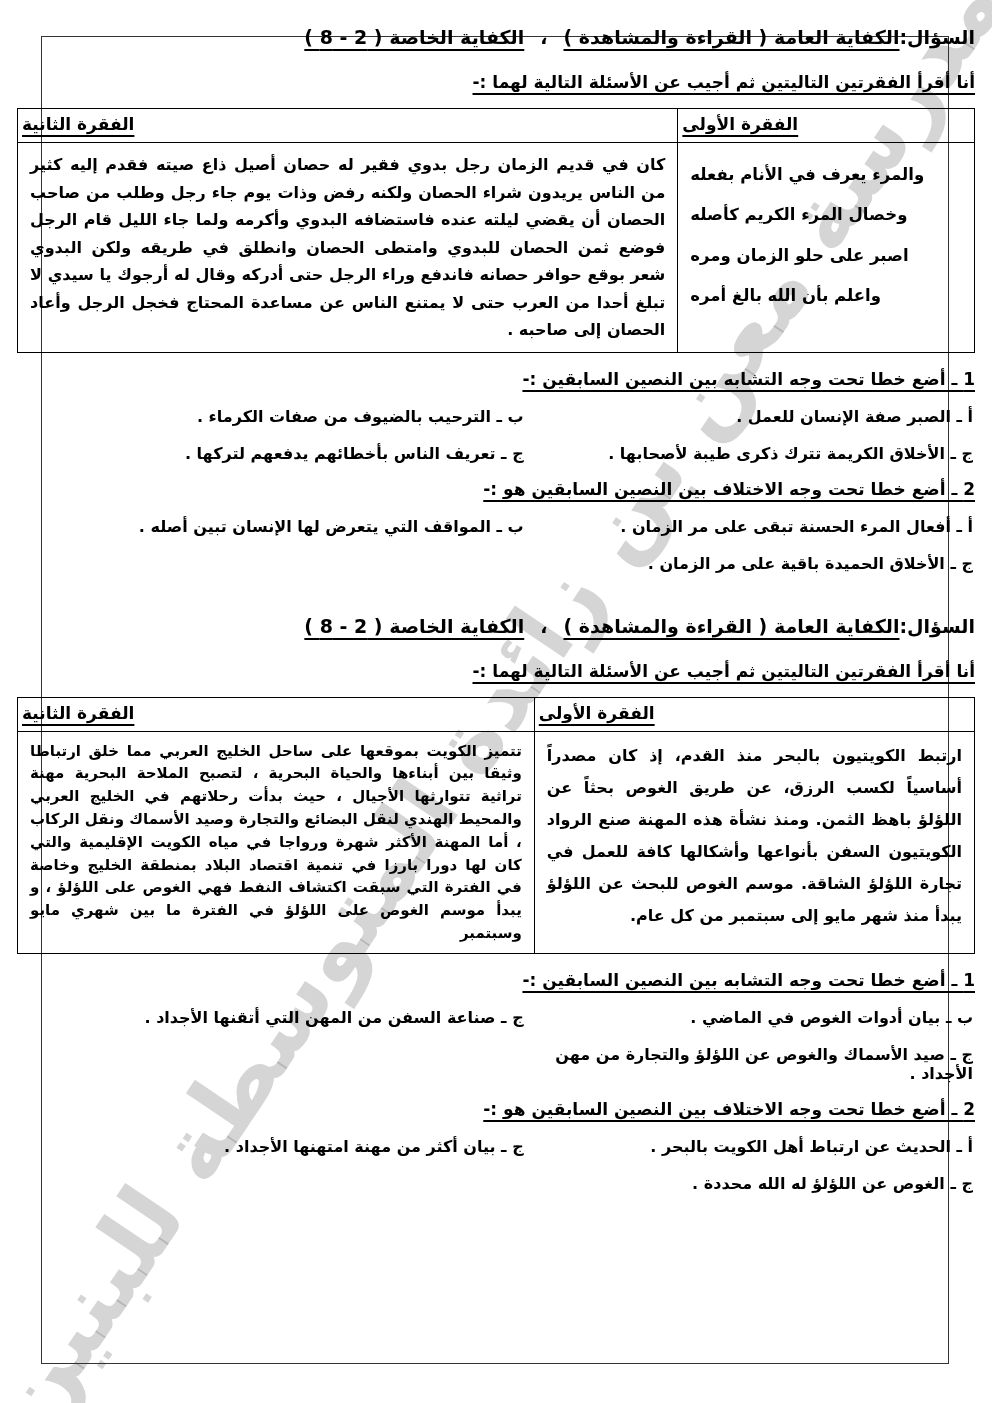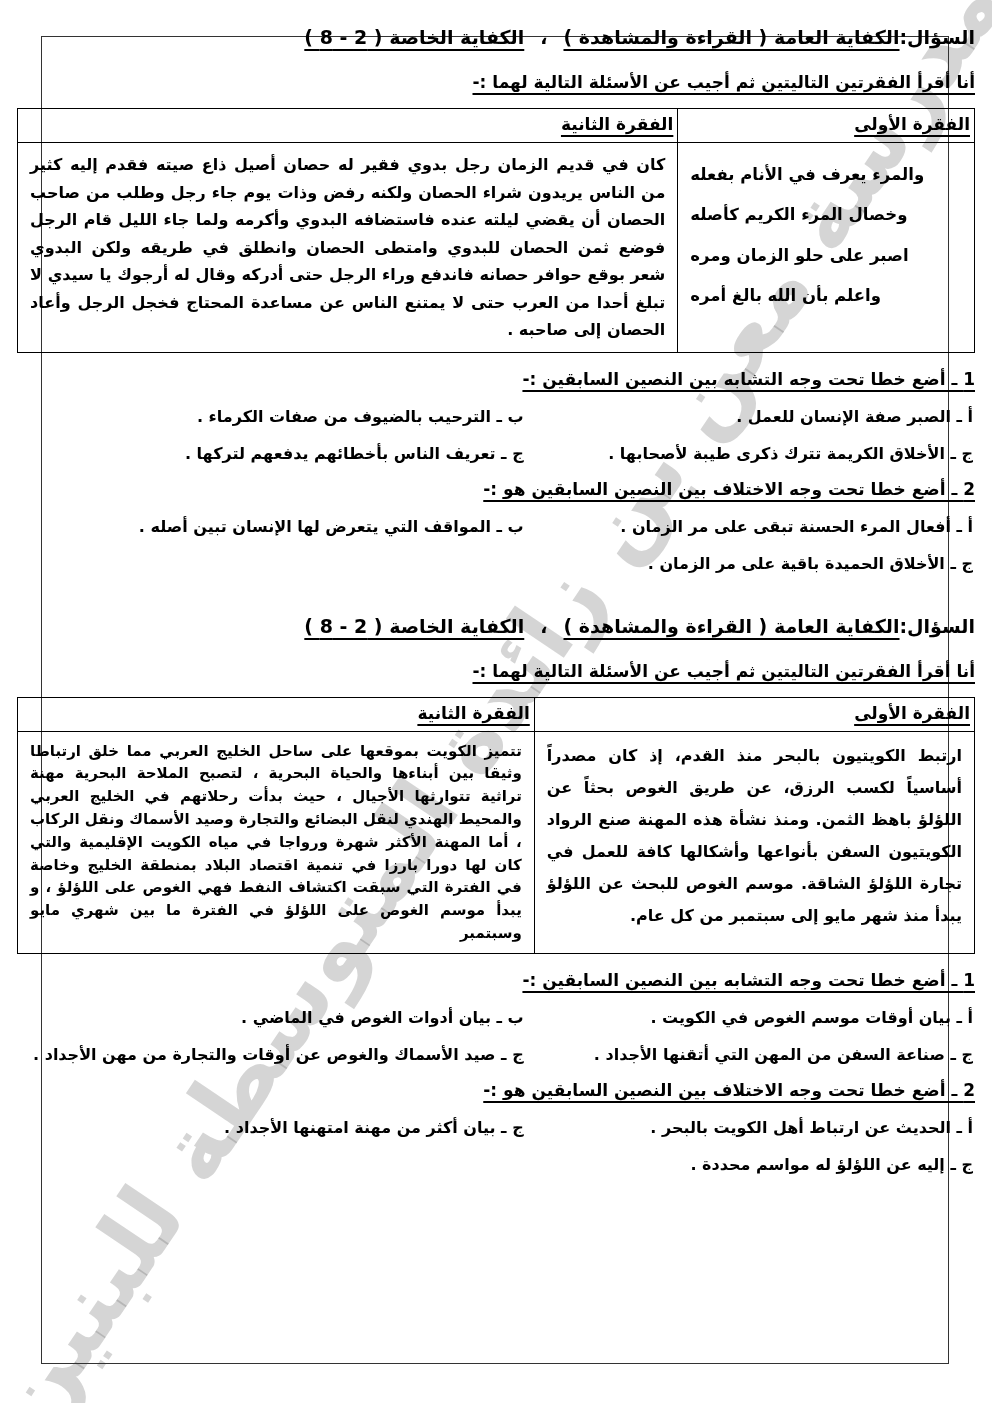--- a/index.html
+++ b/index.html
@@ -18,21 +18,21 @@
     font-size:92px;letter-spacing:2px;white-space:nowrap;
     color:rgba(105,105,105,0.28);z-index:0;pointer-events:none;
   }
   .content{position:relative;z-index:1;direction:rtl;padding:26px 17px 0;}
   .u{text-decoration:underline;text-underline-offset:5px;text-decoration-thickness:1.5px;}
   .sec-title{font-size:19px;margin-bottom:24px;}
   .sec-title .sep{margin:0 16px;}
   .instruction-wrap{font-size:17px;margin-bottom:16px;}
   table.ptable{width:100%;border-collapse:collapse;margin-bottom:14px;}
   .ptable th,.ptable td{border:1.8px solid #000;vertical-align:top;}
-  .ptable th{font-size:17px;padding:5px 4px 8px;text-align:right;}
+  .ptable th{font-size:17px;padding:5px 4px 8px;text-align:left;}
   .ptable td{font-size:16px;padding:8px 12px;}
   td.poem{text-align:left;font-size:16.5px;padding-top:12px;}
   .pline{line-height:2.45;}
   td.prose{text-align:justify;line-height:1.72;}
   table.t1 col.c1{width:31%;} table.t1 col.c2{width:69%;}
   table.t2 col.c1{width:46%;} table.t2 col.c2{width:54%;}
   table.t2 td.prose-r{line-height:2.0;font-size:16px;}
   table.t2 td.prose-l{line-height:1.52;font-size:15px;}
   .qheading{font-size:17px;margin:16px 0 18px;}
   .options{
@@ -124,29 +124,28 @@
         <td class="prose prose-r">ارتبط الكويتيون بالبحر منذ القدم، إذ كان مصدراً أساسياً لكسب الرزق، عن طريق الغوص بحثاً عن اللؤلؤ باهظ الثمن.  ومنذ نشأة هذه المهنة صنع الرواد الكويتيون السفن بأنواعها وأشكالها كافة للعمل في تجارة اللؤلؤ الشاقة.  موسم الغوص للبحث عن اللؤلؤ يبدأ منذ شهر مايو إلى سبتمبر من كل عام.</td>
         <td class="prose prose-l">تتميز الكويت بموقعها على ساحل الخليج العربي مما خلق ارتباطا وثيقا بين أبناءها والحياة البحرية ، لتصبح الملاحة البحرية مهنة تراثية تتوارثها الأجيال ، حيث بدأت رحلاتهم في الخليج العربي والمحيط الهندي لنقل البضائع والتجارة وصيد الأسماك ونقل الركاب ، أما المهنة الأكثر شهرة ورواجا في مياه الكويت الإقليمية والتي كان لها دورا بارزا في تنمية اقتصاد البلاد بمنطقة الخليج وخاصة في الفترة التي سبقت اكتشاف النفط فهي الغوص على اللؤلؤ ، و يبدأ موسم الغوص على اللؤلؤ في الفترة ما بين شهري مايو وسبتمبر</td>
       </tr>
     </tbody>
       </table>
 
     <div class="qheading">
       <span class="u">1 ـ أضع خطا تحت  وجه التشابه بين النصين السابقين :-</span>
     </div>
     <div class="options">
-      <div>أ ـ بيان أوقات موسم الغوص في الكويت  .</div>
       <div>ب ـ بيان أدوات الغوص في الماضي   .</div>
       <div>ج ـ صناعة السفن من المهن التي أتقنها الأجداد  .</div>
-      <div>ج ـ صيد الأسماك والغوص عن أوقات والتجارة من مهن الأجداد .</div>
+      <div>ج ـ صيد الأسماك والغوص عن اللؤلؤ والتجارة من مهن الأجداد .</div>
     </div>
 
     <div class="qheading">
       <span class="u">2 ـ أضع خطا تحت وجه الاختلاف بين النصين السابقين هو  :-</span>
     </div>
     <div class="options">
       <div>أ ـ الحديث عن ارتباط أهل الكويت بالبحر   .</div>
       <div>ج ـ بيان أكثر من مهنة امتهنها الأجداد   .</div>
-      <div>ج ـ إليه عن اللؤلؤ له مواسم محددة   .</div>
+      <div>ج ـ الغوص عن اللؤلؤ له الله محددة   .</div>
     </div>
   </section>
 
 </div>
 
 </body></html>

